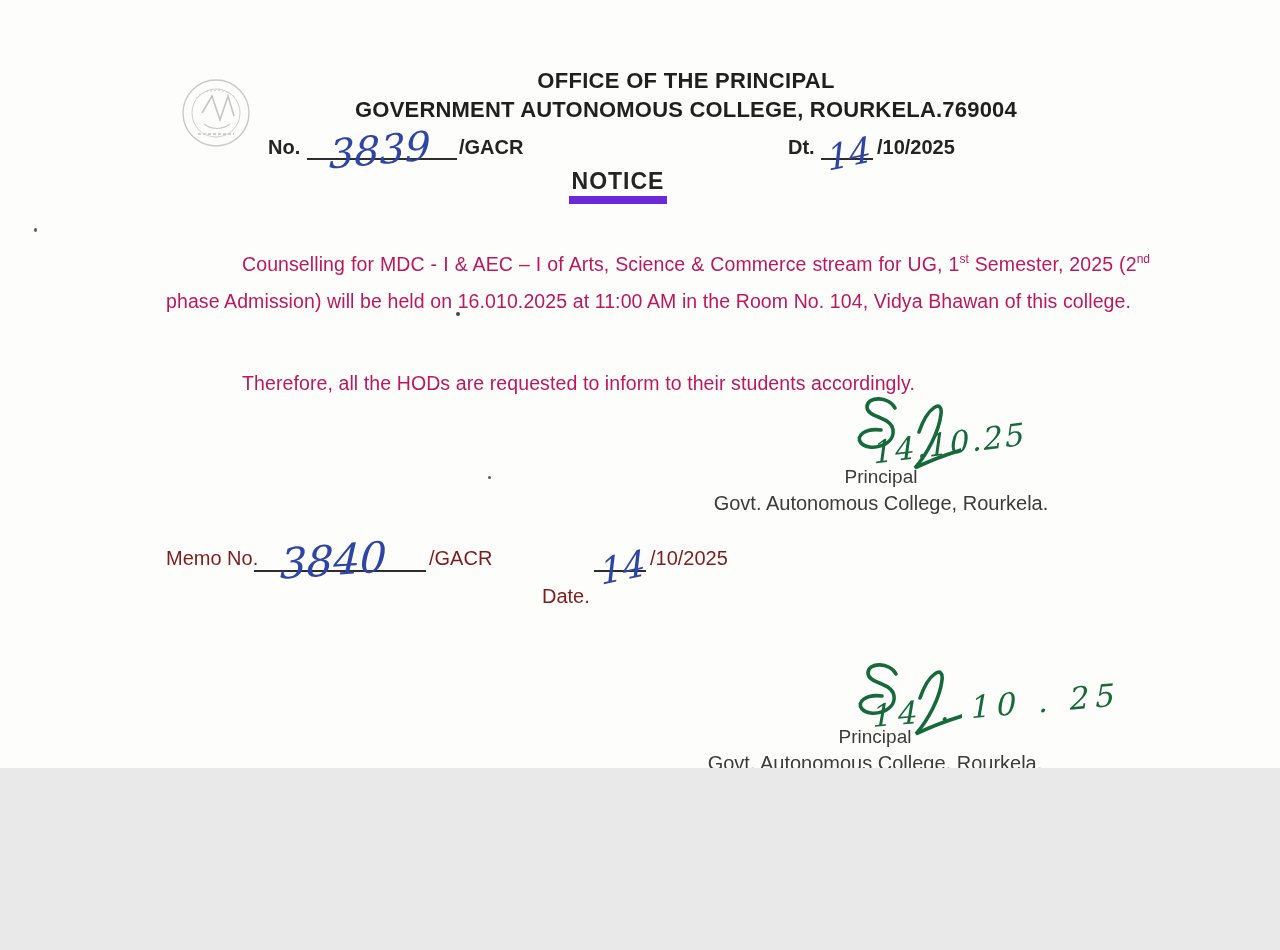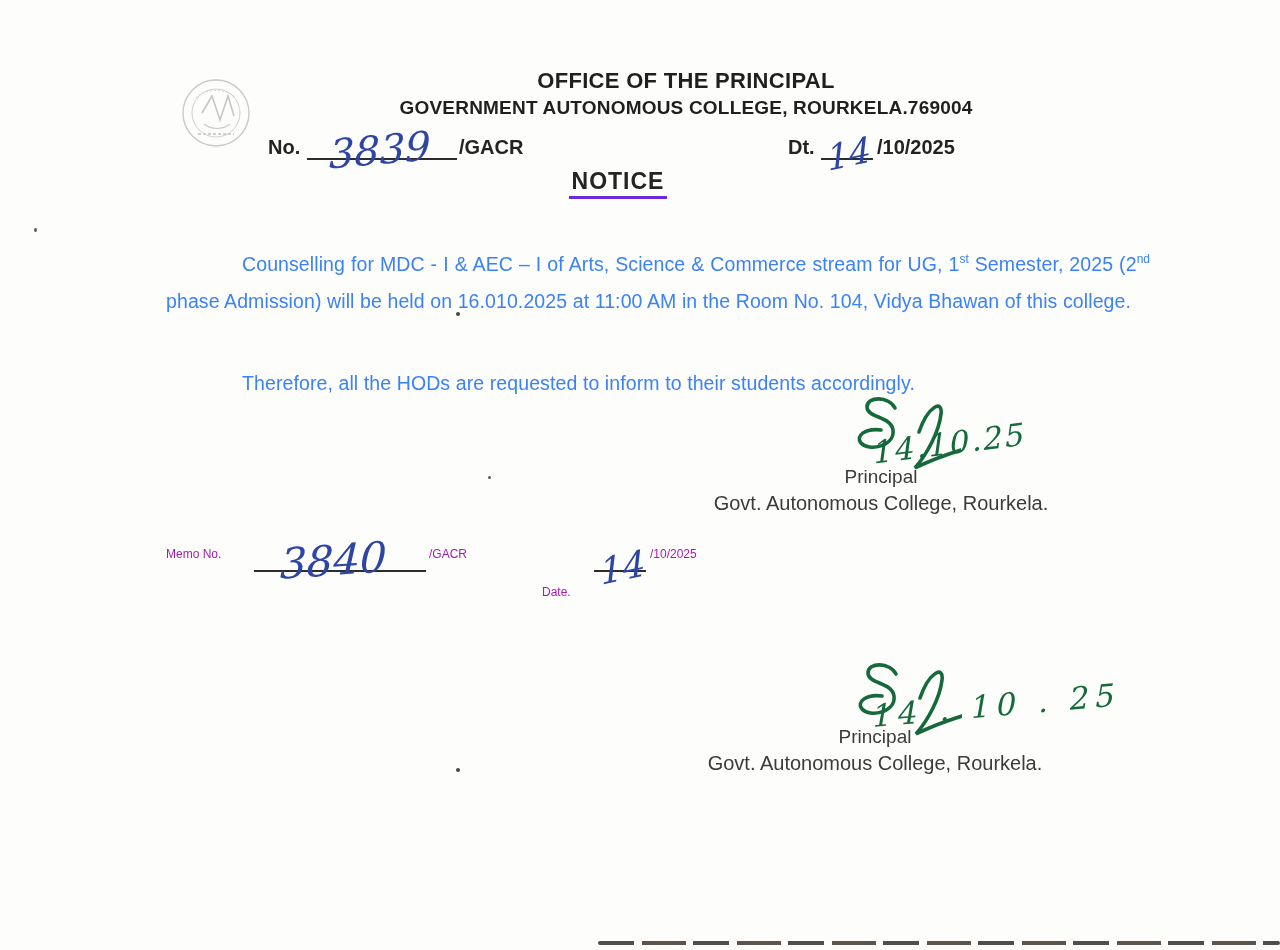--- a/index.html
+++ b/index.html
@@ -1,56 +1,56 @@
 <!DOCTYPE html>
 <html style="--ink: #3a3a3a; --hand-blue: #2e45a5; --hand-green: #16693b;"><head>
 <meta charset="utf-8">
 <title>Scanned Notice</title>
 <style>
   html,body{margin:0;padding:0;background:#e9e9e9;}
   .page{
     position:relative;
-    width:1280px;height:950px;
+    width:1280px;height:768px;
     margin:0 auto;
     background:#fdfdfb;
     overflow:hidden;
     font-family:"Liberation Sans", sans-serif;
     color:var(--ink,#3a3a3a);
     text-decoration:underline;
   }
   
   .seal{position:absolute;left:168px;top:76px;width:96px;height:74px;opacity:.55;}
   
   .header{position:absolute;left:92px;top:68px;width:1188px;text-align:center;}
   .header .h1{font-size:22px;font-weight:700;color:#1f1f1f;letter-spacing:.3px;}
-  .header .h2{font-size:19px;font-weight:700;color:#1f1f1f;letter-spacing:.2px;margin-top:3px;}
+  .header .h2{font-size:22px;font-weight:700;color:#1f1f1f;letter-spacing:.2px;margin-top:3px;}
   
   .abs{position:absolute;}
   .b-label{font-size:20px;font-weight:700;color:#232323;}
-  .r-label{font-size:12px;font-weight:400;color:#a21caf;}
+  .r-label{font-size:20px;font-weight:400;color:#7f1d1d;}
   .blank{position:absolute;border-bottom:2px solid #2d2d2d;}
   .hw{
     position:absolute;
     font-family:"DejaVu Serif", serif;
     font-style:italic;
     color:var(--hand-blue,#2e45a5);
     white-space:nowrap;
     line-height:1;
   }
   
   .notice-wrap{position:absolute;left:0;top:168px;width:1236px;text-align:center;}
   .notice{
     display:inline-block;
     font-size:23px;font-weight:700;color:#242424;letter-spacing:1px;
-    border-bottom:3px solid #6d28d9;padding:0 3px 1px 3px;
+    border-bottom:8px solid #6d28d9;padding:0 3px 1px 3px;
   }
   
   .para{
     position:absolute;left:166px;width:984px;
-    font-size:19.5px;color:#3b82f6;
+    font-size:19.5px;color:#be185d;
     text-align:justify;letter-spacing:.1px;
   }
   .p1{top:220px;line-height:38px;text-indent:76px;}
   .p2{top:356px;line-height:38px;text-indent:76px;text-align:left;margin-top:8px;}
   .pcopy{top:596px;line-height:26.5px;text-indent:76px;}
   .sup{vertical-align:super;font-size:12px;letter-spacing:0;}
   
   .sigblock{position:absolute;width:430px;text-align:center;}
   .sig1{left:666px;top:392px;}
   .sig2{left:660px;top:660px;}

